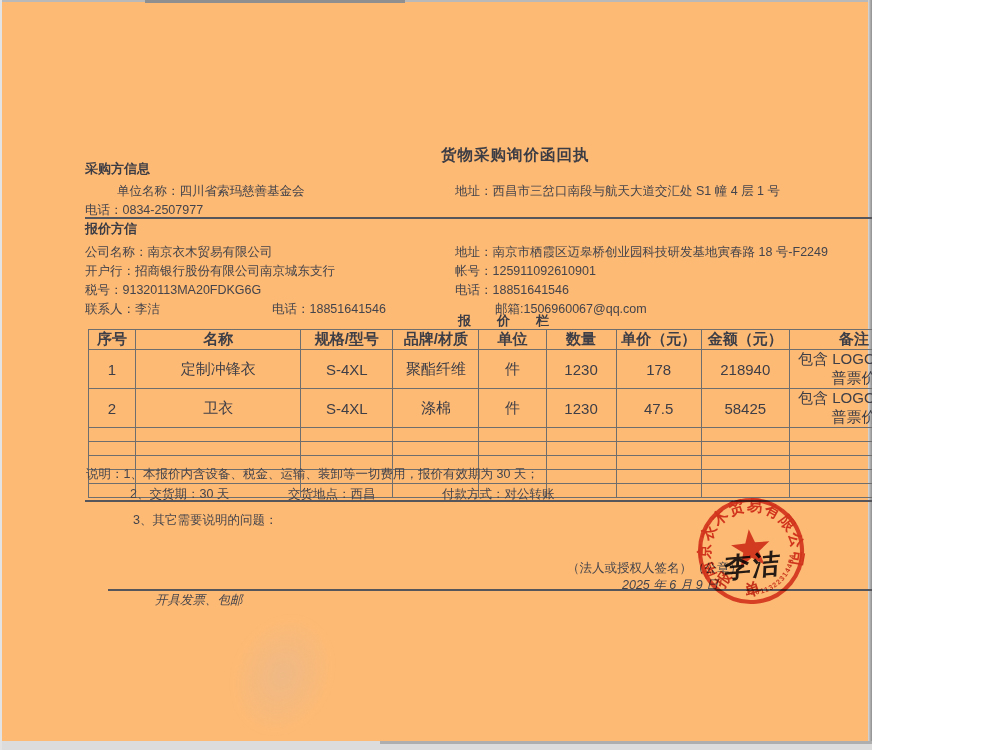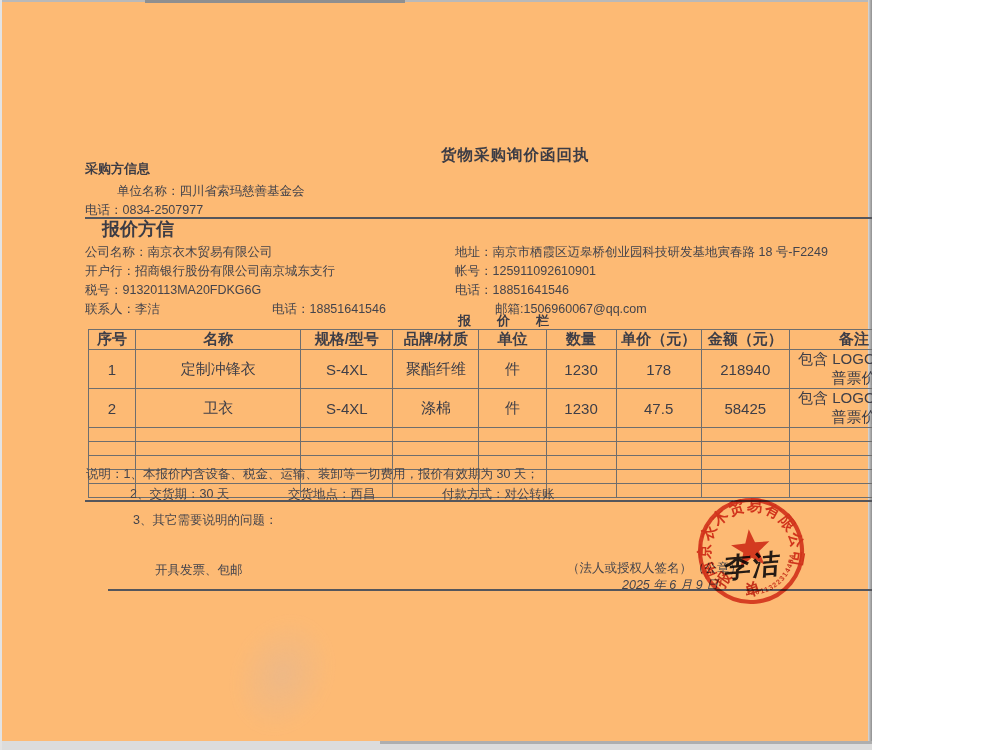--- a/index.html
+++ b/index.html
@@ -54,27 +54,30 @@
   <div class="edge-left"></div>
   <div class="smudge"></div>
 
   <div class="doc-title">货物采购询价函回执</div>
 
   <div class="line bold" style="left:85px;top:161px;font-size:13px;">采购方信息</div>
 
   <div class="line" style="left:85px;top:183px;margin-left:32px;">
     <span>单位名称：</span><span>四川省索玛慈善基金会</span>
   </div>
+  <div class="line" style="left:455px;top:183px;">
+    <span>地址：</span><span>西昌市三岔口南段与航天大道交汇处 S1 幢 4 层 1 号</span>
+  </div>
   <div class="line" style="left:85px;top:202px;">
     <span>电话：</span><span>0834-2507977</span>
   </div>
 
   <div class="rule" style="left:85px;top:217px;width:833px;"></div>
 
-  <div class="line bold" style="left:102px;top:221px;font-size:18px;">报价方信</div>
+  <div class="line bold" style="left:85px;top:221px;font-size:13px;">报价方信</div>
 
   <div class="line" style="left:85px;top:244px;">
     <span>公司名称：</span><span>南京衣木贸易有限公司</span>
   </div>
   <div class="line" style="left:455px;top:244px;text-align:right;">
     <span>地址：</span><span>南京市栖霞区迈皋桥创业园科技研发基地寅春路 18 号-F2249</span>
   </div>
 
   <div class="line" style="left:85px;top:263px;">
     <span>开户行：</span><span>招商银行股份有限公司南京城东支行</span>
@@ -210,21 +213,21 @@
   <div class="line" style="left:130px;top:486px;">2、交货期：30 天</div>
   <div class="line" style="left:288px;top:486px;">交货地点：西昌</div>
   <div class="line" style="left:442px;top:486px;">付款方式：对公转账</div>
 
   <div class="rule" style="left:85px;top:500px;width:833px;"></div>
 
   <div class="line" style="left:133px;top:512px;">3、其它需要说明的问题：</div>
 
   <div class="line" style="left:567px;top:560px;">（法人或授权人签名）（公章）</div>
   <div class="line" style="left:622px;top:577px;font-style:italic;">2025 年 6 月 9 日</div>
-  <div class="line" style="left:155px;top:562px;">开具发票、包邮</div>
+  <div class="line" style="left:155px;top:592px;font-style:italic;">开具发票、包邮</div>
 
   <div class="rule" style="left:108px;top:589px;width:810px;"></div>
 
   <div class="stamp">
     <svg width="150" height="150" viewBox="0 0 200 200">
       <defs>
         <path id="arcTop" d="M 48,119 A 55,55 0 1 1 152,119" fill="none"></path>
         <path id="arcBot" d="M 78,154 A 58,58 0 0 0 158,97" fill="none"></path>
       </defs>
       <circle cx="100" cy="100" r="68" fill="none" stroke="#d0372b" stroke-width="5.5" opacity="0.92"></circle>

